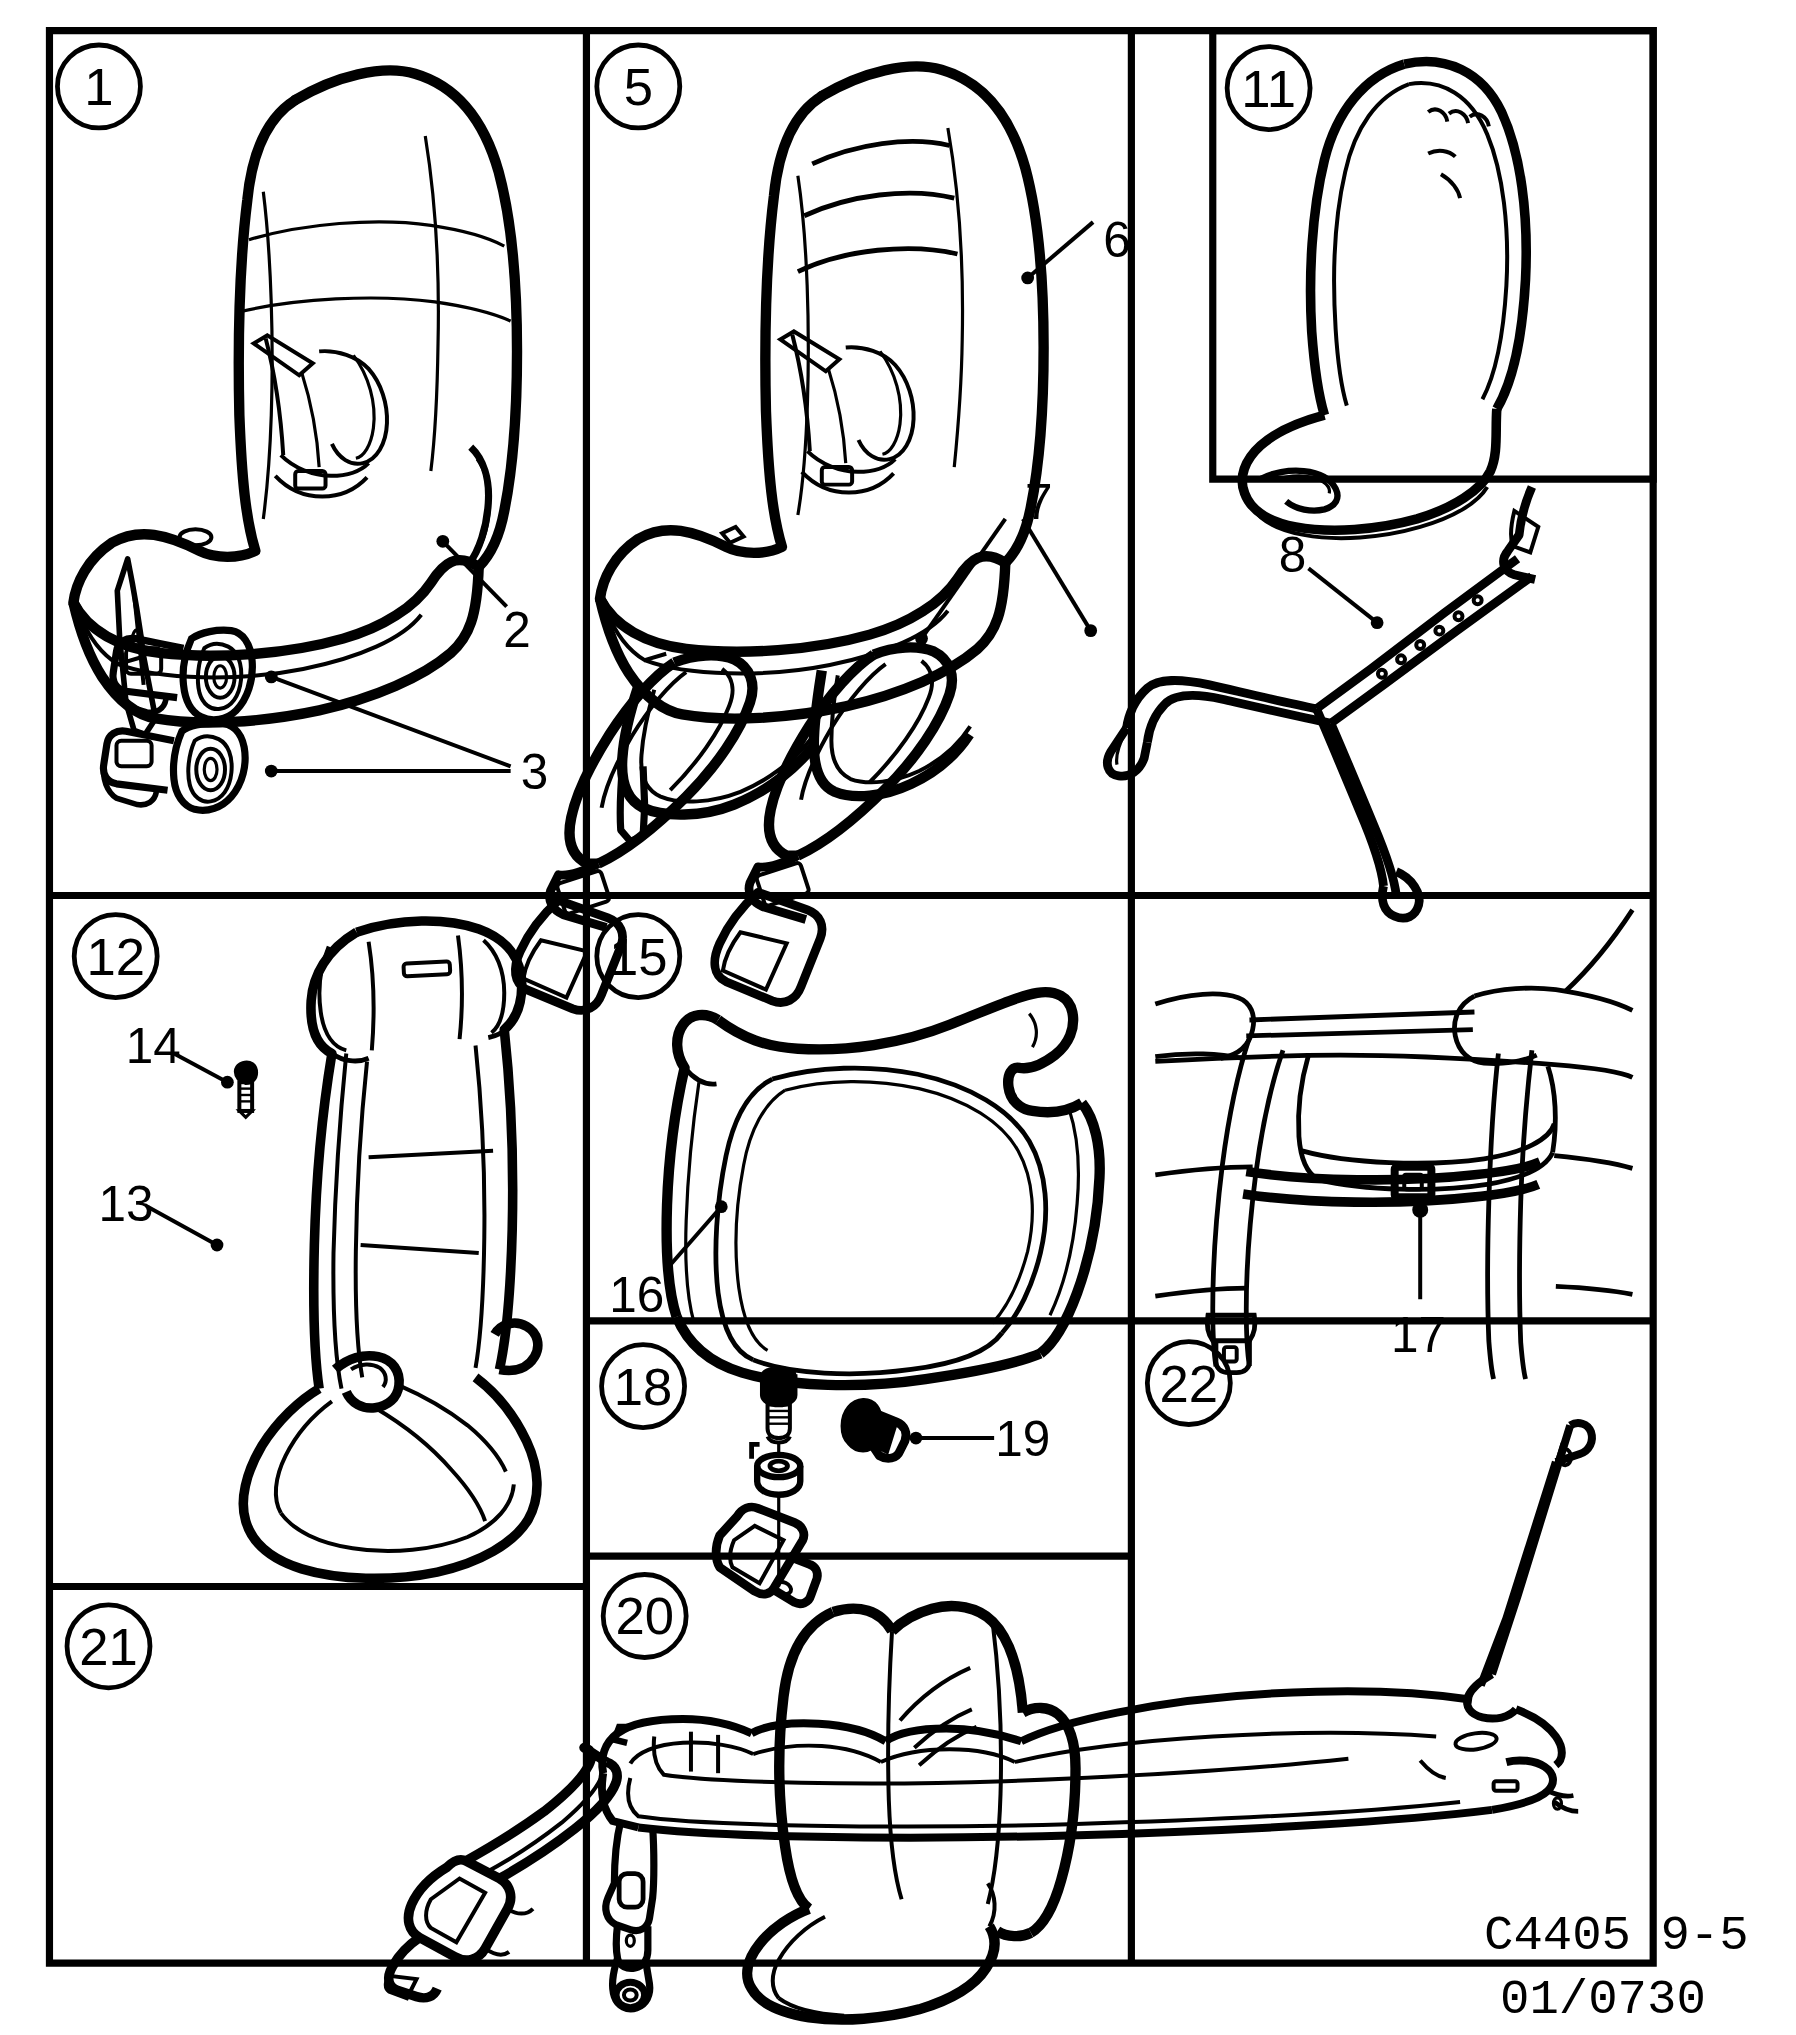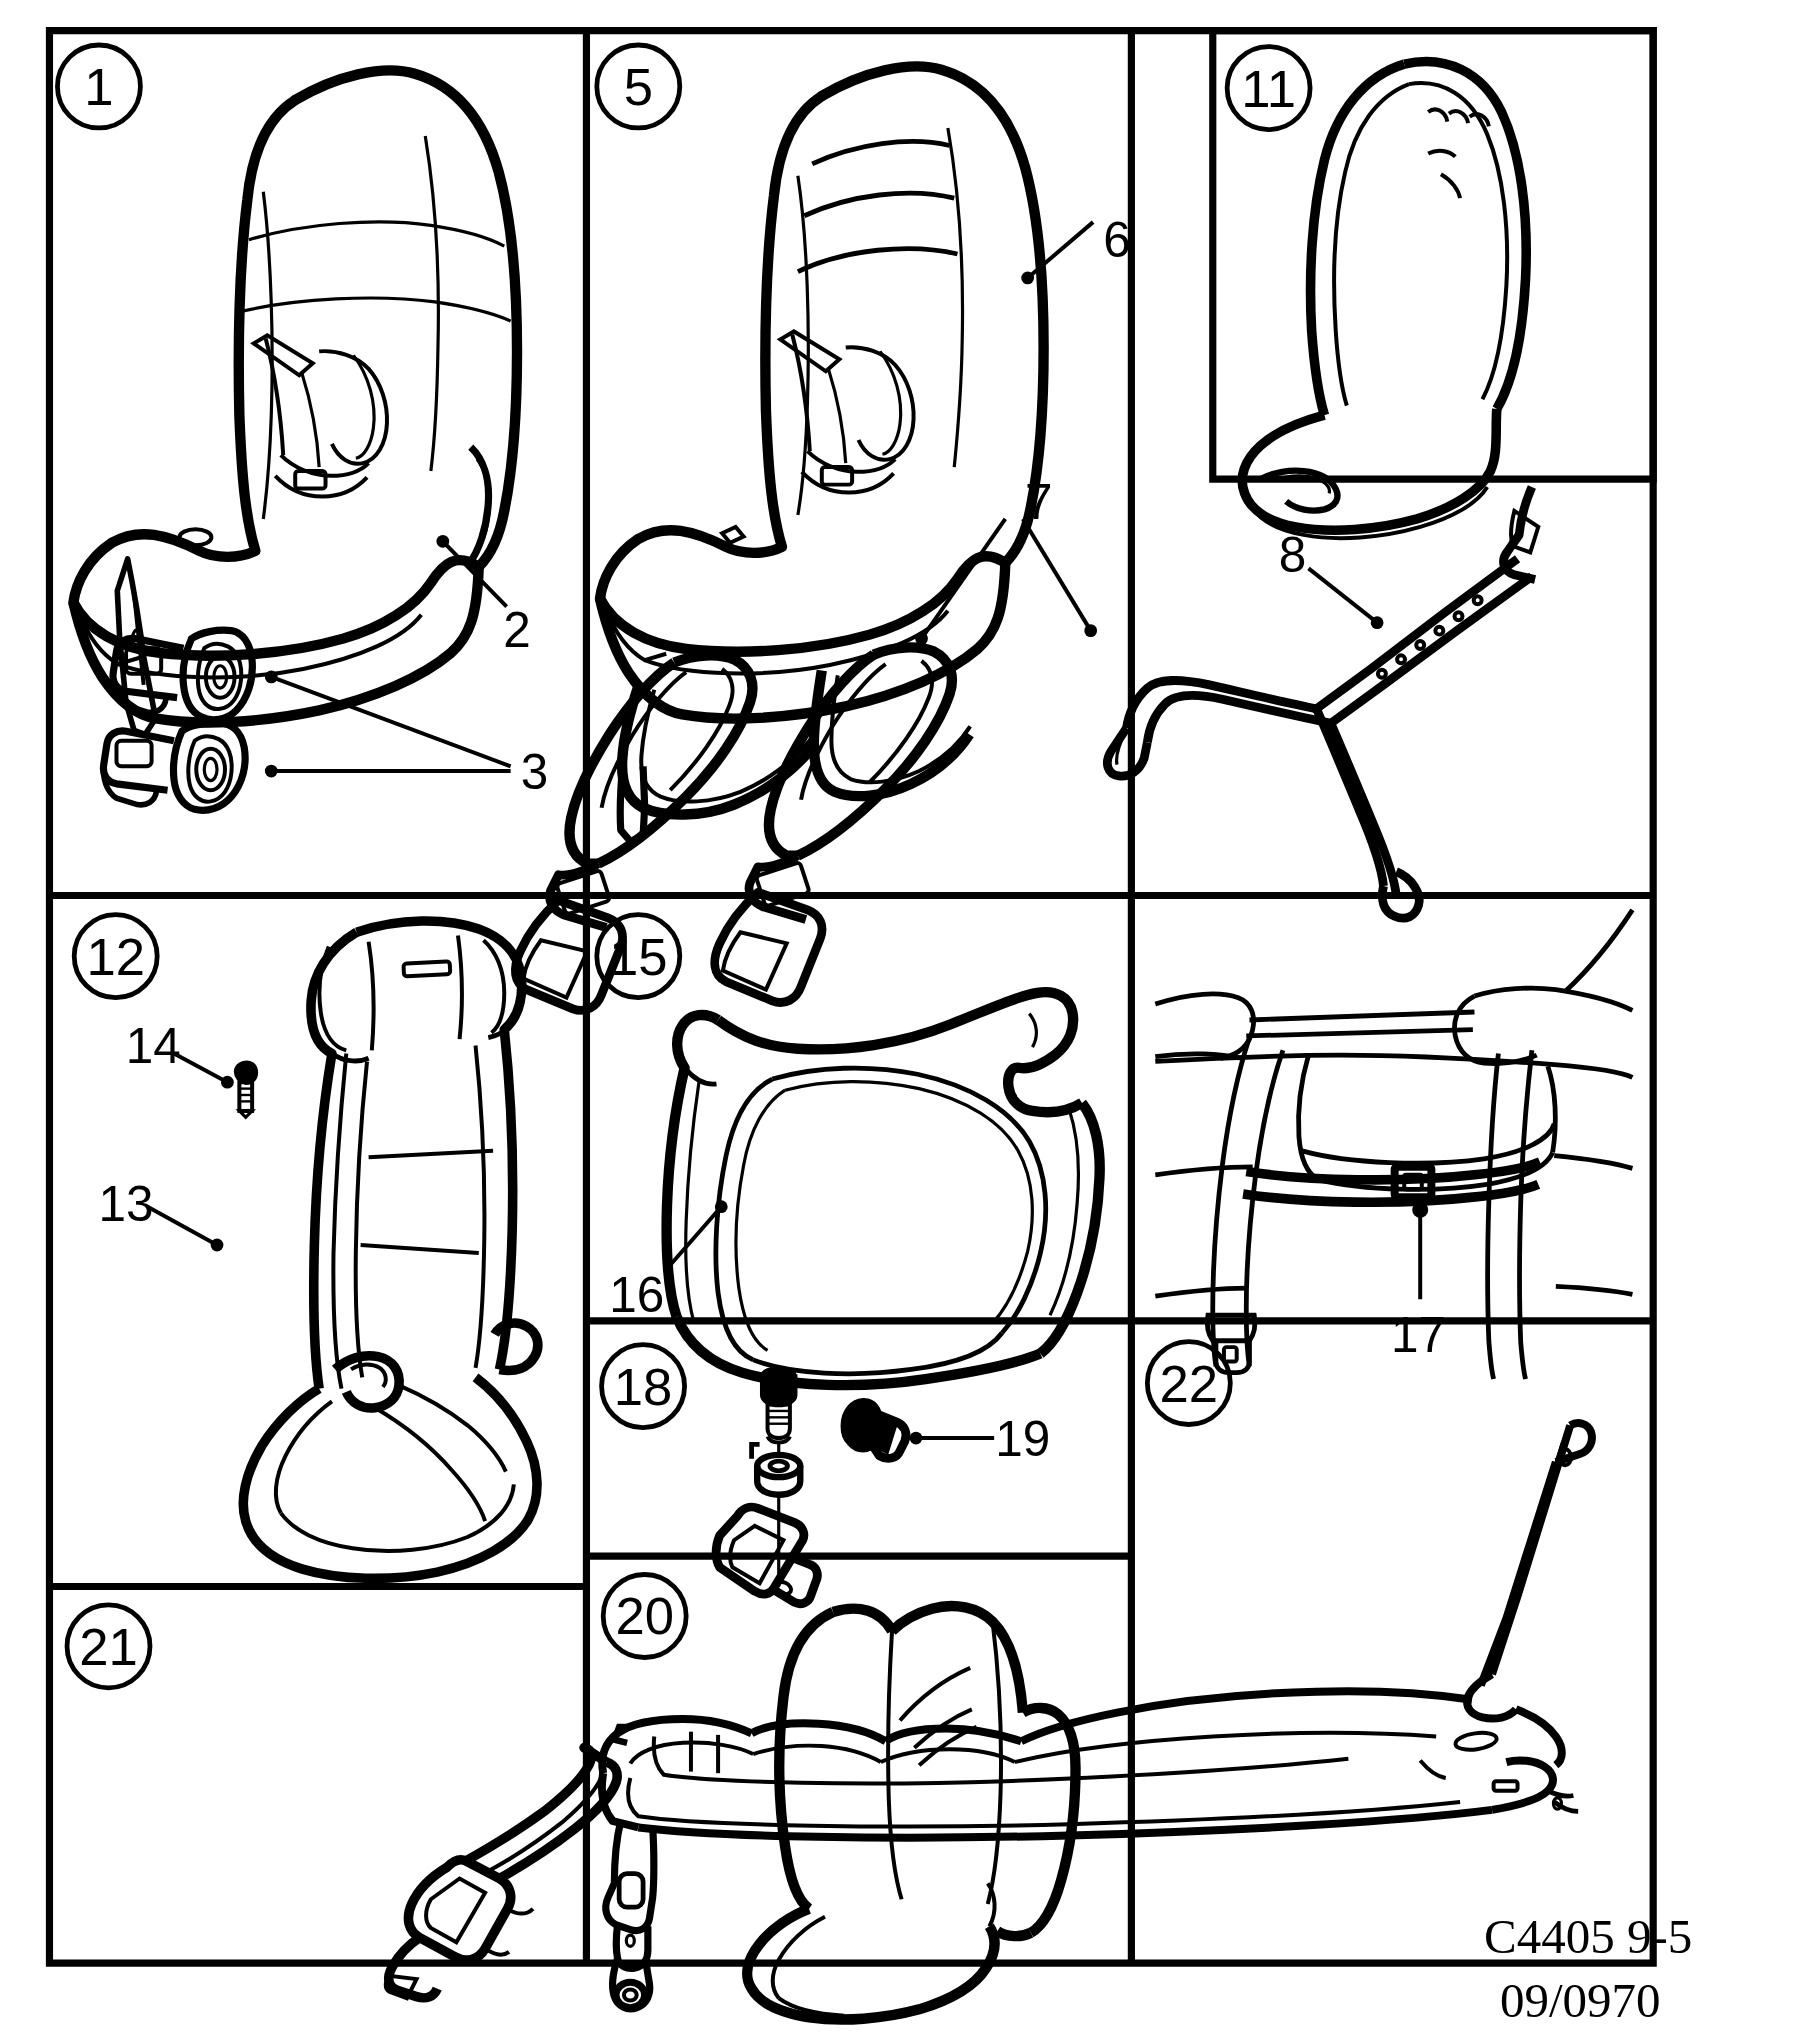--- a/index.html
+++ b/index.html
@@ -7,21 +7,21 @@
     width:1796px;height:2036px;
     font-family:"Liberation Sans", sans-serif;
     color:#000;
     overflow:hidden;
     position:relative;
   }
   #sheet{position:absolute;left:0;top:0;width:1796px;height:2036px;}
   svg{display:block;}
   .cap{
     position:absolute;
-    font-family:Liberation Serif, serif;
+    font-family:Liberation Mono, monospace;
     font-size:49px;
     line-height:1;
     color:#000;
     white-space:nowrap;
   }
   #footer-code{ left:1484px; top:1912px; }
   #footer-date{ left:1500px; top:1976px; }
 </style>
 </head>
 <body>
@@ -567,14 +567,14 @@
     <text x="192" y="1310" font-size="62" text-anchor="middle" dominant-baseline="central">14</text>
     <text x="158" y="1508" font-size="62" text-anchor="middle" dominant-baseline="central">13</text>
     <text x="798" y="1622" font-size="62" text-anchor="middle" dominant-baseline="central">16</text>
     <text x="1778" y="1672" font-size="62" text-anchor="middle" dominant-baseline="central">17</text>
     <text x="1282" y="1802" font-size="62" text-anchor="middle" dominant-baseline="central">19</text>
   </g>
 </svg>
 </div>
 
 <div class="cap" id="footer-code">C4405 9-5</div>
-<div class="cap" id="footer-date">09/0970</div>
+<div class="cap" id="footer-date">01/0730</div>
 
 
 </body></html>

